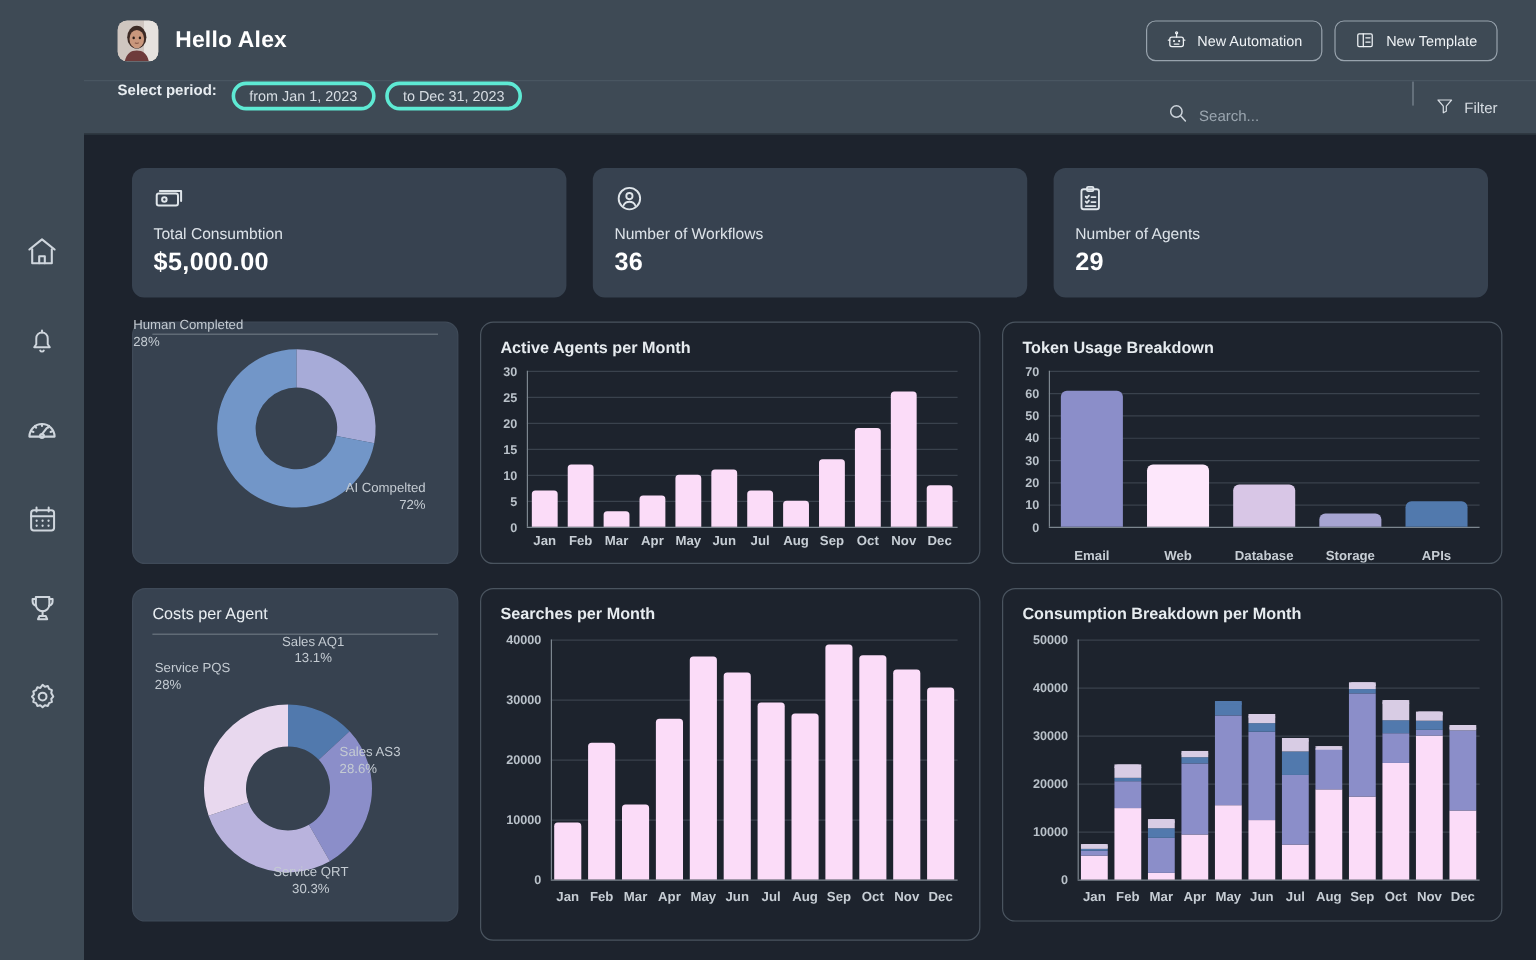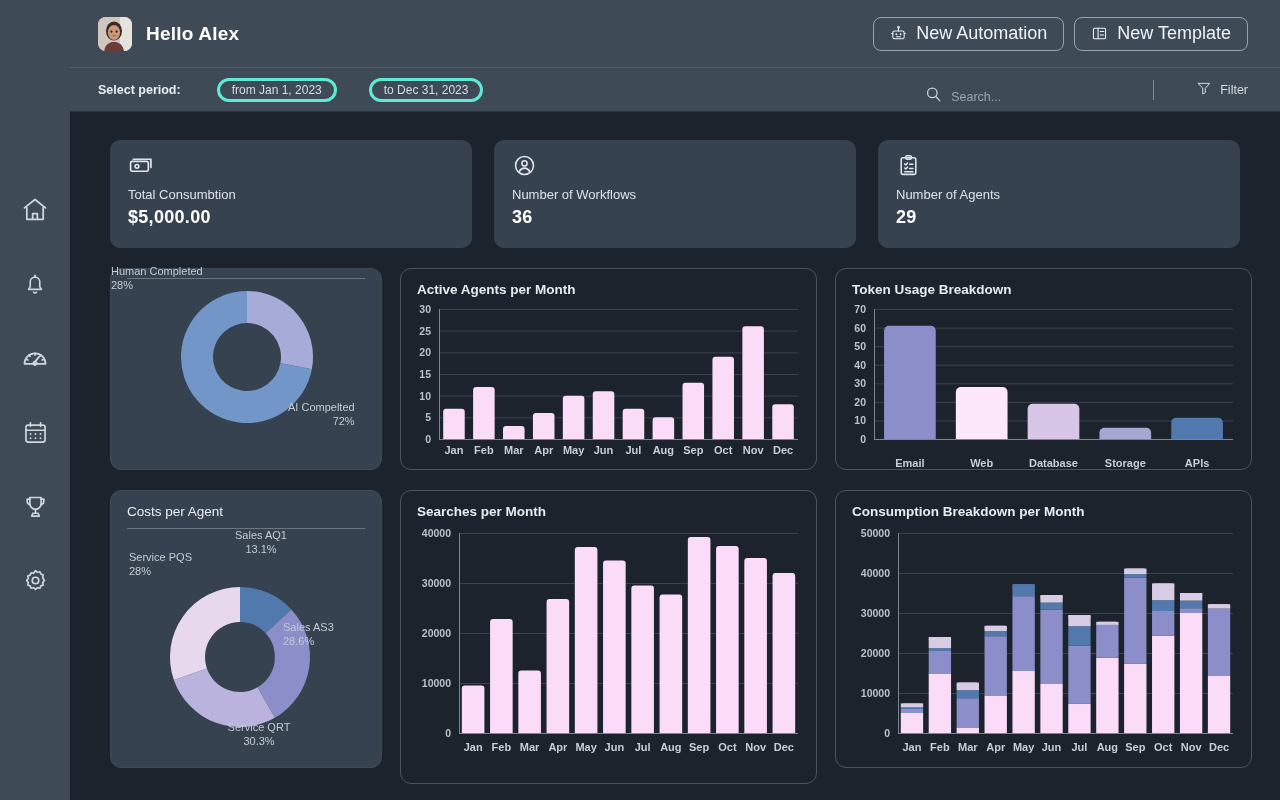--- a/index.html
+++ b/index.html
@@ -45,33 +45,32 @@
   .avatar svg { display:block; }
   .greeting {
     font-size: 19px; font-weight: bold; color: #ffffff;
     margin-left: 14px; letter-spacing: .2px;
   }
   .header-spacer { flex: 1 1 auto; }
   .hbtn {
     display: flex; align-items: center; gap: 9px;
     height: 34px; padding: 0 16px;
     border: 1px solid #98a3ad; border-radius: 8px;
-    color: #eef2f5; font-size: 18px; background: transparent;
+    color: #eef2f5; font-size: 12px; background: transparent;
     cursor: pointer; white-space: nowrap;
   }
   .hbtn + .hbtn { margin-left: 10px; }
   .hbtn svg { display:block; }
 
   
   .filterbar {
     height: 44px; background: #3e4a55;
-    display: flex; align-items: center; padding: 0 32px 0 28px;
+    display: flex; padding: 0 32px 0 28px;
     border-bottom: 1px solid #2c353e;
     flex: 0 0 44px;
-    gap: 24px;
   }
   .fb-label { font-size: 12.5px; font-weight: bold; color: #e8edf1; margin-right: 12px; }
   .pill {
     height: 24px; padding: 0 12px;
     border: 3px solid #5eead4; border-radius: 13px;
     display: flex; align-items: center;
     font-size: 12px; color: #d7dde3; background: transparent;
     cursor: pointer; white-space: nowrap;
   }
   .pill + .pill { margin-left: 8px; }
@@ -94,21 +93,21 @@
   .kpi-row { display: flex; gap: 22px; }
   .kpi {
     flex: 1 1 0; height: 108px;
     background: #374250; border-radius: 10px;
     padding: 13px 18px;
     display: flex; flex-direction: column;
   }
   .kpi-icon { color: #dfe5ea; height: 26px; margin-bottom: 8px; }
   .kpi-icon svg { display:block; }
   .kpi-label { font-size: 13px; color: #dde3e9; margin-bottom: 5px; }
-  .kpi-value { font-size: 18px; font-weight: bold; color: #ffffff; letter-spacing: .3px; }
+  .kpi-value { font-size: 21px; font-weight: bold; color: #ffffff; letter-spacing: .3px; }
 
   
   .grid { display: flex; gap: 18px; margin-top: 20px; }
   .col-narrow { flex: 0 0 272px; display: flex; flex-direction: column; gap: 20px; }
   .col-wide   { flex: 0 0 415px; display: flex; flex-direction: column; gap: 20px; font-weight: bold; }
 
   .card {
     border-radius: 11px; position: relative;
   }
   .card.donut { background: #374250; border: 1px solid #3f4a58; }

